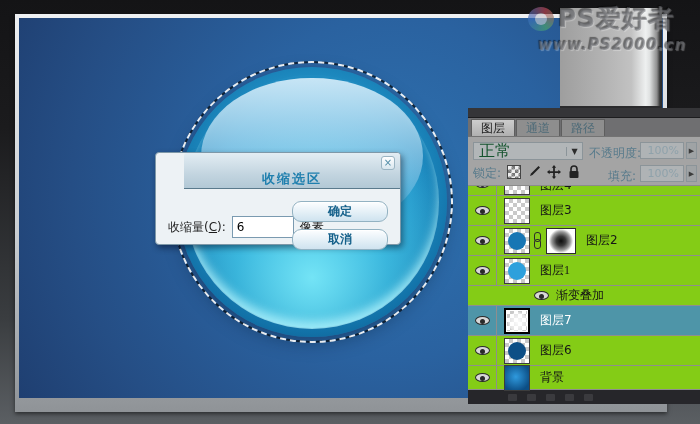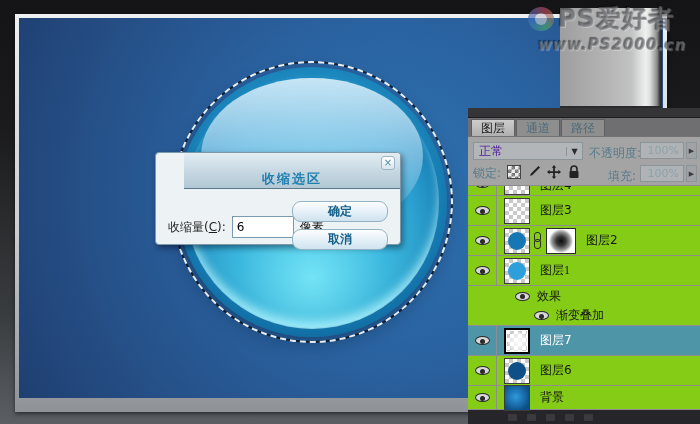--- a/index.html
+++ b/index.html
@@ -68,21 +68,21 @@
   .tabs{ height:19px; background:#6f6f71; display:flex; align-items:flex-end; padding-left:3px; gap:1px;
     border-bottom:1px solid #737373;}
   .tab{ height:17px; padding:0 9px; line-height:17px; font-size:12px; cursor:pointer;
     border:1px solid #5e5e5e; border-bottom:none;}
   .tab.active{ background:linear-gradient(#cdcdcd,#b0b0b0); color:#1c1c1c;}
   .tab.inactive{ background:#8e8e8e; color:#4e6b78;}
   .controls{ height:49px; background:#a4a4a4; position:relative; border-bottom:1px solid #8b8b8b;}
   .teal{ color:#587b8c;}
   .blend{ position:absolute; left:5px; top:5px; width:110px; height:18px; background:#b2b6b8;
     border:1px solid #8b9499; display:flex; align-items:center; cursor:pointer;}
-  .blend-label{ flex:1; padding-left:5px; color:#4c1d95; font-size:12px;}
+  .blend-label{ flex:1; padding-left:5px; color:#14532d; font-size:16px;}
   .blend-arrow{ width:16px; text-align:center; color:#2c2c2c; font-size:8px; border-left:1px solid #8b9499;}
   .fld-label{ position:absolute; font-size:12px;}
   .fld{ position:absolute; width:44px; height:17px; background:#afb3b5; border:1px solid #8b9499;
     color:#8fa2ab; font-size:11px; text-align:right; padding:1px 4px 0 0;}
   .fld-arrow{ position:absolute; width:11px; height:17px; background:#9fa3a5; border:1px solid #8b9499;
     color:#3c3c3c; font-size:7px; text-align:center; line-height:16px; cursor:pointer;}
   .lockrow{ position:absolute; left:5px; top:28px; display:flex; align-items:flex-start; gap:6px;}
   .lock-ico{ width:14px; height:14px; display:inline-block; cursor:pointer;}
   .checker-sm{
     background-image:linear-gradient(45deg,#777 25%,transparent 25%,transparent 75%,#777 75%),
@@ -219,25 +219,20 @@
     <div class="lrow" style="height:30px;font-family:Liberation Serif, serif;">
       <div class="eyecell">
           <span class="eye"></span>
         </div>
       <div class="thumb">
           <span class="ball" style="background:#2da0dc;"></span>
         </div>
       <span class="lname">图层1</span>
     </div>
 
-    <div class="lrow" style="height:20px; border-bottom:none;">
-      <span style="width:47px;"></span>
-      <span class="eye fxeye"></span>
-      <span class="lname" style="margin-left:0;">效果</span>
-    </div>
 
     <div class="lrow" style="height:20px;">
       <span style="width:66px;"></span>
       <span class="eye fxeye"></span>
       <span class="lname" style="margin-left:0;">渐变叠加</span>
     </div>
 
     <div class="lrow sel" style="height:30px;">
       <div class="eyecell">
           <span class="eye"></span>

